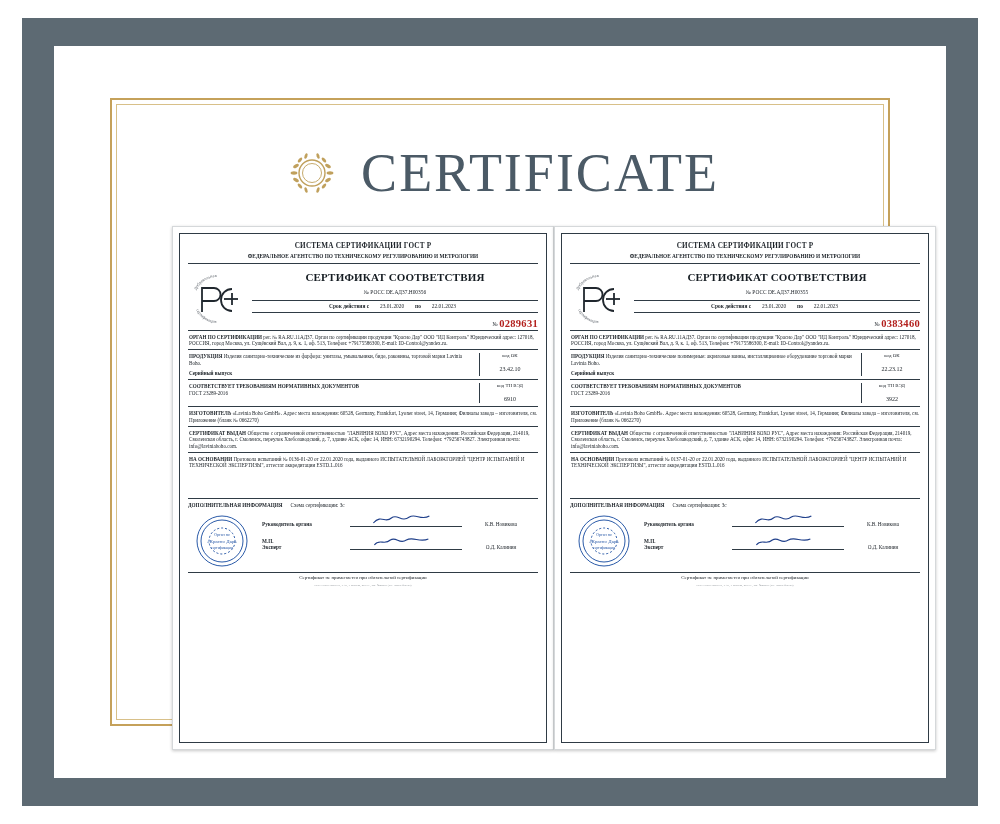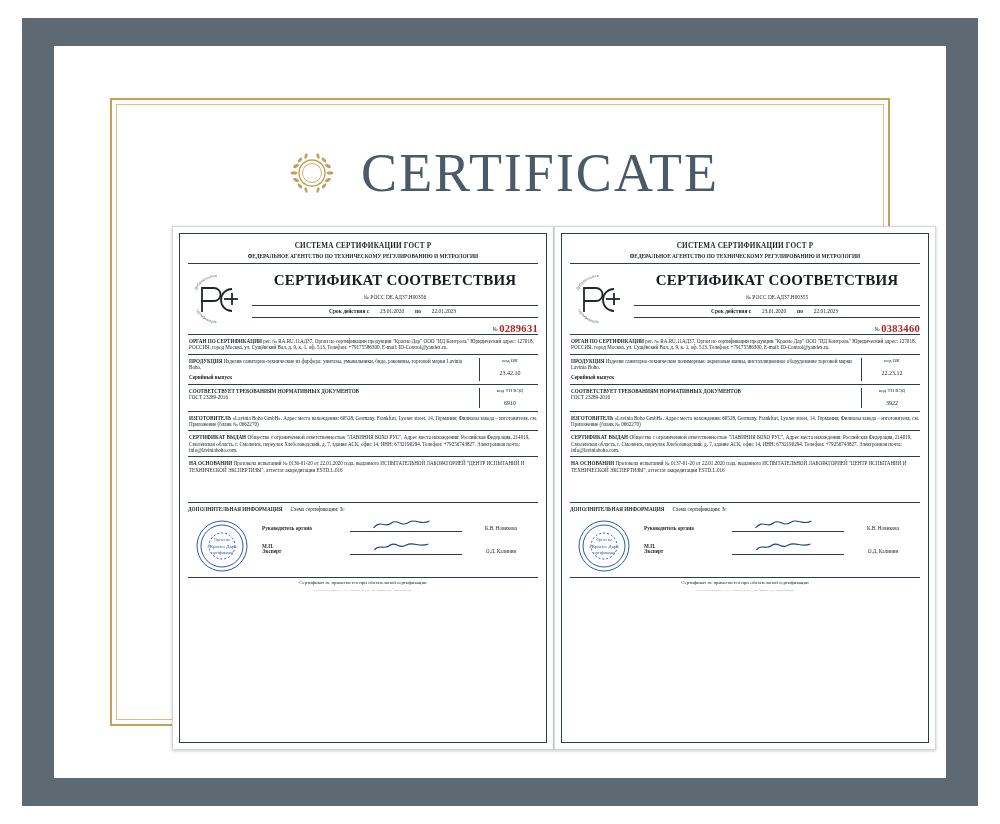--- a/index.html
+++ b/index.html
@@ -105,21 +105,21 @@
   }
   .gost-logo {
     width:58px; flex:0 0 58px;
     position:relative;
     height:62px;
   }
   .mid-right { flex:1 1 auto; }
   .doc-title {
     text-align:center;
     font-weight:bold;
-    font-size:15px;
+    font-size:11px;
     letter-spacing:.2px;
     color:#151c22;
     margin-top:3px;
   }
   .regline {
     text-align:center;
     font-size:5.4px;
     margin-top:5px;
   }
   .dates {

